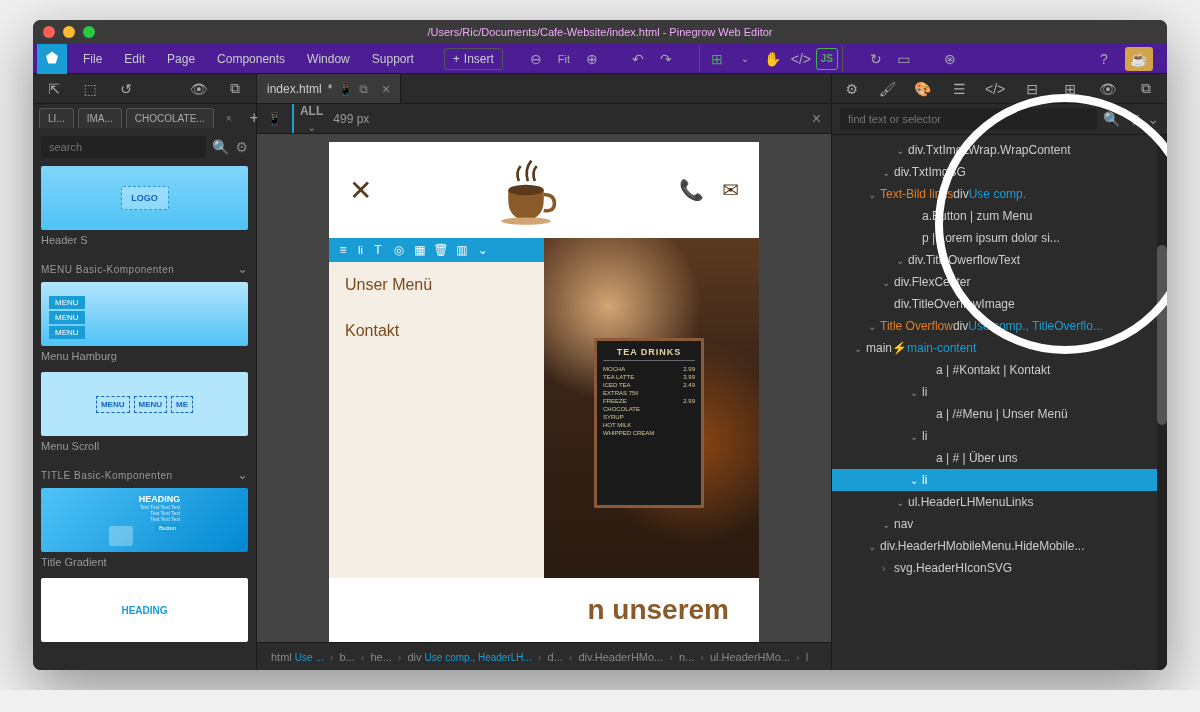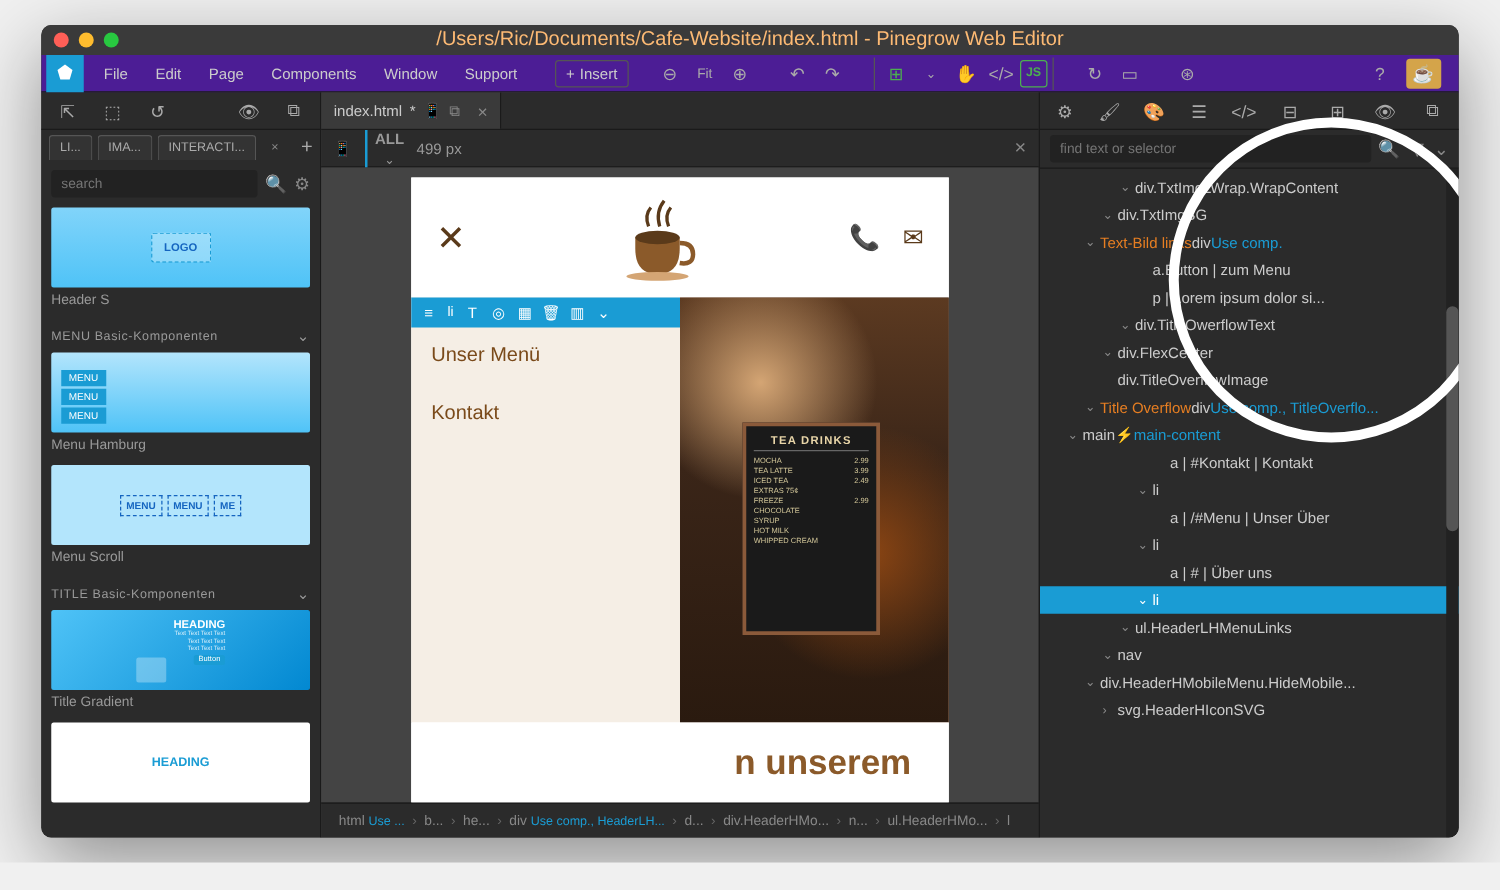--- a/index.html
+++ b/index.html
@@ -4,21 +4,21 @@
 <style>
 * { margin: 0; padding: 0; box-sizing: border-box; font-family: -apple-system, BlinkMacSystemFont, "Segoe UI", sans-serif; }
 body { background: #f0f0f0; display: flex; justify-content: center; align-items: flex-start; padding: 20px 0; }
 .window { width: 1134px; height: 650px; background: #2b2b2b; border-radius: 8px; overflow: hidden; box-shadow: 0 20px 60px rgba(0,0,0,0.4); position: relative; }
 .titlebar { height: 24px; background: #3a3a3a; display: flex; align-items: center; padding: 0 10px; position: relative; }
 .traffic-lights { display: flex; gap: 8px; }
 .tlight { width: 12px; height: 12px; border-radius: 50%; }
 .tlight.red { background: #ff5f57; }
 .tlight.yellow { background: #febc2e; }
 .tlight.green { background: #28c840; }
-.title-text { position: absolute; left: 50%; transform: translateX(-50%); color: #fdba74; font-size: 16px; }
+.title-text { position: absolute; left: 50%; transform: translateX(-50%); color: #f0abfc; font-size: 11px; }
 .menubar { height: 30px; background: #4c1d95; display: flex; align-items: center; padding: 0 4px; border-bottom: 1px solid #1a1a1a; }
 .logo-btn { width: 30px; height: 30px; display: flex; align-items: center; justify-content: center; background: #1a9cd4; margin-right: 6px; }
 .menu-items { display: flex; gap: 2px; }
 .menu-item { color: #ccc; font-size: 12px; padding: 4px 10px; cursor: pointer; }
 .toolbar-group { display: flex; align-items: center; gap: 2px; margin-left: 20px; }
 .toolbar-btn { width: 26px; height: 26px; display: flex; align-items: center; justify-content: center; color: #aaa; cursor: pointer; font-size: 14px; }
 .toolbar-btn-text { color: #ccc; font-size: 12px; padding: 3px 8px; border: 1px solid #555; border-radius: 3px; cursor: pointer; display: flex; align-items: center; gap: 4px; }
 .spacer { flex: 1; }
 .right-icons { display: flex; gap: 8px; align-items: center; padding-right: 10px; }
 .coffee-btn { width: 28px; height: 24px; background: #d4a44a; border-radius: 3px; display: flex; align-items: center; justify-content: center; font-size: 14px; }
@@ -175,21 +175,21 @@
         <span class="toolbar-btn">⇱</span>
         <span class="toolbar-btn">⬚</span>
         <span class="toolbar-btn">↺</span>
         <div class="spacer"></div>
         <span class="toolbar-btn">👁</span>
         <span class="toolbar-btn">⧉</span>
       </div>
       <div class="panel-tabs">
         <span class="panel-tab">LI...</span>
         <span class="panel-tab">IMA...</span>
-        <span class="panel-tab">INTERACTI...</span>
+        <span class="panel-tab">CHOCOLATE...</span>
         <span class="panel-tab close-x">×</span>
         <span class="plus-tab">+</span>
       </div>
       <div class="search-row">
         <input class="search-input" placeholder="search" style="">
         <span class="search-icon">🔍</span>
         <span class="settings-icon">⚙</span>
       </div>
       <div class="comp-list">
         <div class="comp-thumb header-s">
@@ -446,21 +446,21 @@
             <span class="tree-tag">a | #Kontakt | Kontakt</span>
           </div>
           <div class="tree-row">
             <span class="tree-indent" style="width: 78px;"></span>
             <span class="tree-chev">⌄</span>
             <span class="tree-tag">li</span>
           </div>
           <div class="tree-row">
             <span class="tree-indent" style="width: 92px;"></span>
             <span class="tree-chev"></span>
-            <span class="tree-tag">a | /#Menu | Unser Über</span>
+            <span class="tree-tag">a | /#Menu | Unser Menü</span>
           </div>
           <div class="tree-row">
             <span class="tree-indent" style="width: 78px;"></span>
             <span class="tree-chev">⌄</span>
             <span class="tree-tag">li</span>
           </div>
           <div class="tree-row">
             <span class="tree-indent" style="width: 92px;"></span>
             <span class="tree-chev"></span>
             <span class="tree-tag">a | # | Über uns</span>

